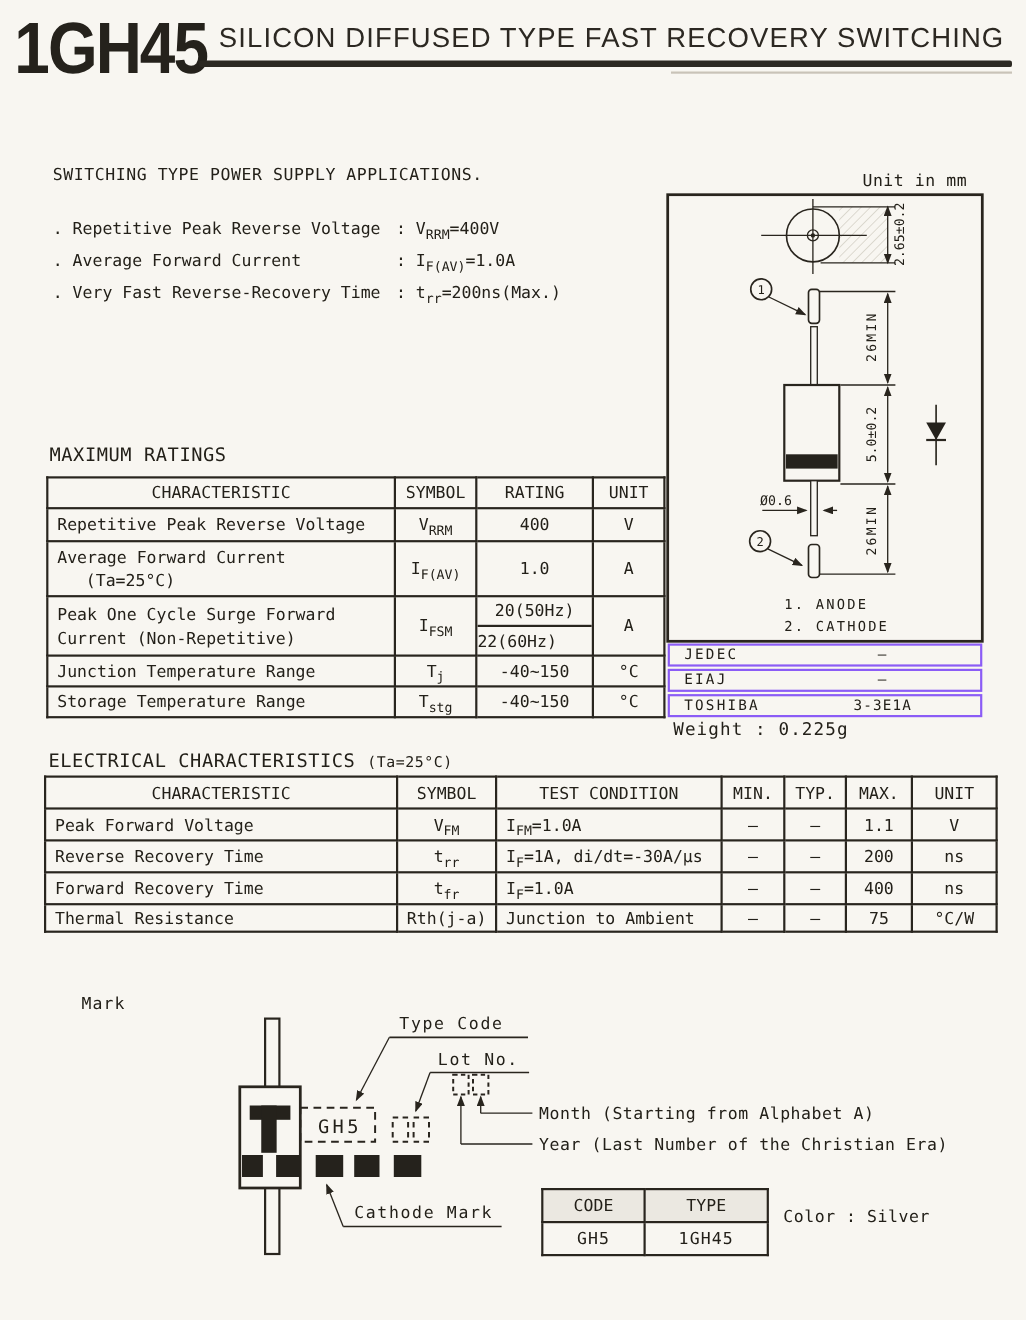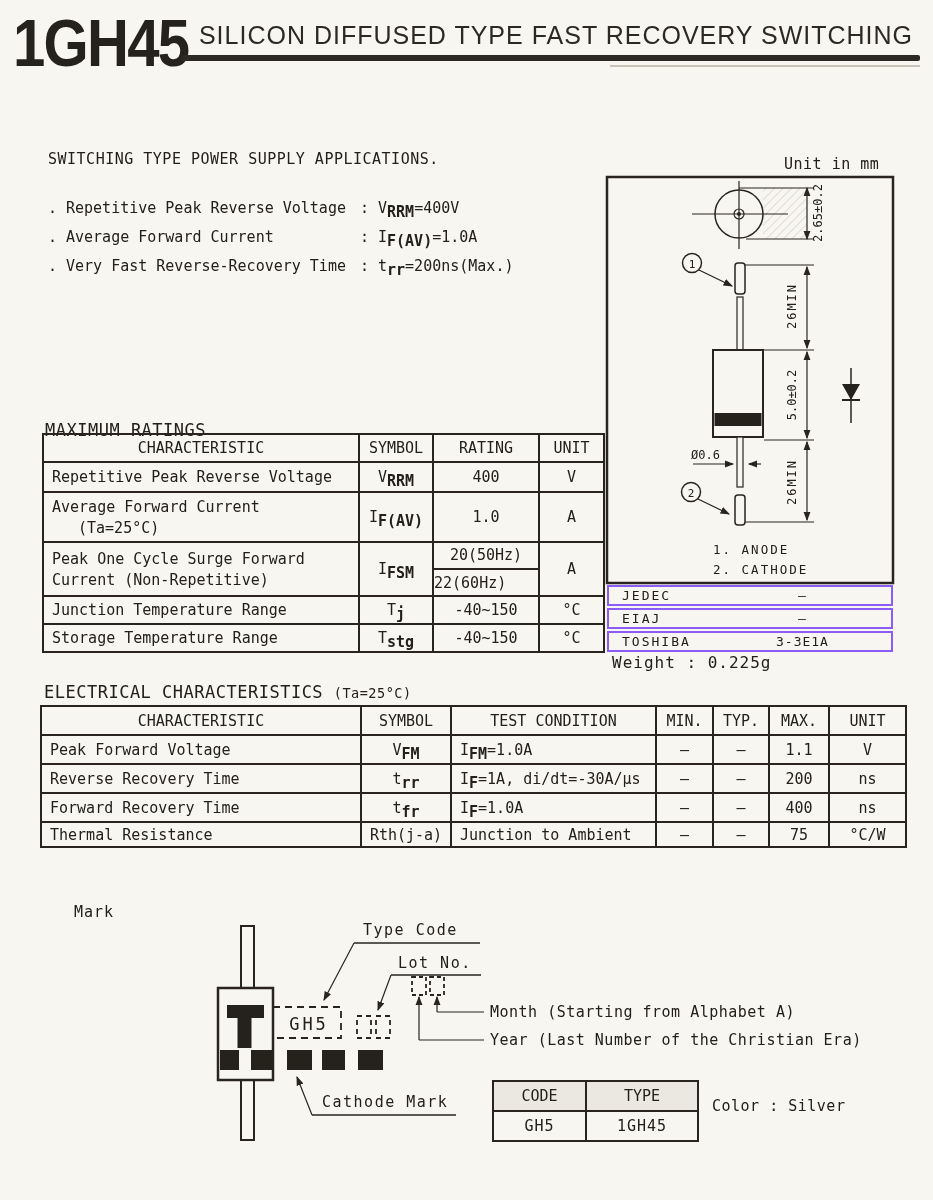--- a/index.html
+++ b/index.html
@@ -23,21 +23,21 @@
   }
   .title-rule{left:181px;top:55px;width:739px;height:6px;background:#2c2922;border-radius:2px;}
   .title-rule-echo{left:610px;top:65px;width:310px;height:2px;background:#c9c3b8;}
   
   .app-heading{left:48px;top:150px;font-size:15px;letter-spacing:.5px;}
   .bullets{left:48px;top:194px;font-size:15px;}
   .bullet-line{display:flex;height:29px;line-height:29px;white-space:nowrap;}
   .b-dot{width:18px;}
   .b-label{width:294px;}
   .b-colon{width:18px;}
-  .sb{font-size:15px;position:relative;top:4px;letter-spacing:0;font-weight:bold;}
+  .sb{font-size:12px;position:relative;top:4px;letter-spacing:0;}
   
   .sec-heading{font-size:17px;letter-spacing:.5px;}
   .sec-cond{font-size:13.5px;}
   
   table{border-collapse:collapse;table-layout:fixed;font-size:15px;color:#232019;}
   td,th{border:2px solid #29251e;padding:0;font-weight:400;overflow:hidden;}
   th{text-align:center;}
   .cl{text-align:left;padding-left:8px;}
   .cc{text-align:center;}
   .two-line{line-height:21px;padding-top:2px;}
@@ -185,21 +185,21 @@
       <span class="reg-label">EIAJ</span>
       <span class="reg-value">—</span>
     </div>
     <div class="reg-row">
       <span class="reg-label">TOSHIBA</span>
       <span class="reg-value">3-3E1A</span>
     </div>
   </div>
   <div class="abs weight">Weight : 0.225g</div>
 
-  <div class="abs sec-heading" style="left:45px;top:420px;text-align:center;">MAXIMUM RATINGS</div>
+  <div class="abs sec-heading" style="left:45px;top:404px;text-align:center;">MAXIMUM RATINGS</div>
 
   <table class="abs" style="left:42px;top:433px;width:561px;">
     <colgroup>
         <col style="width:316px">
         <col style="width:74px">
         <col style="width:106px">
         <col style="width:65px">
       </colgroup>
     <tbody>
         <tr style="height:28px">

